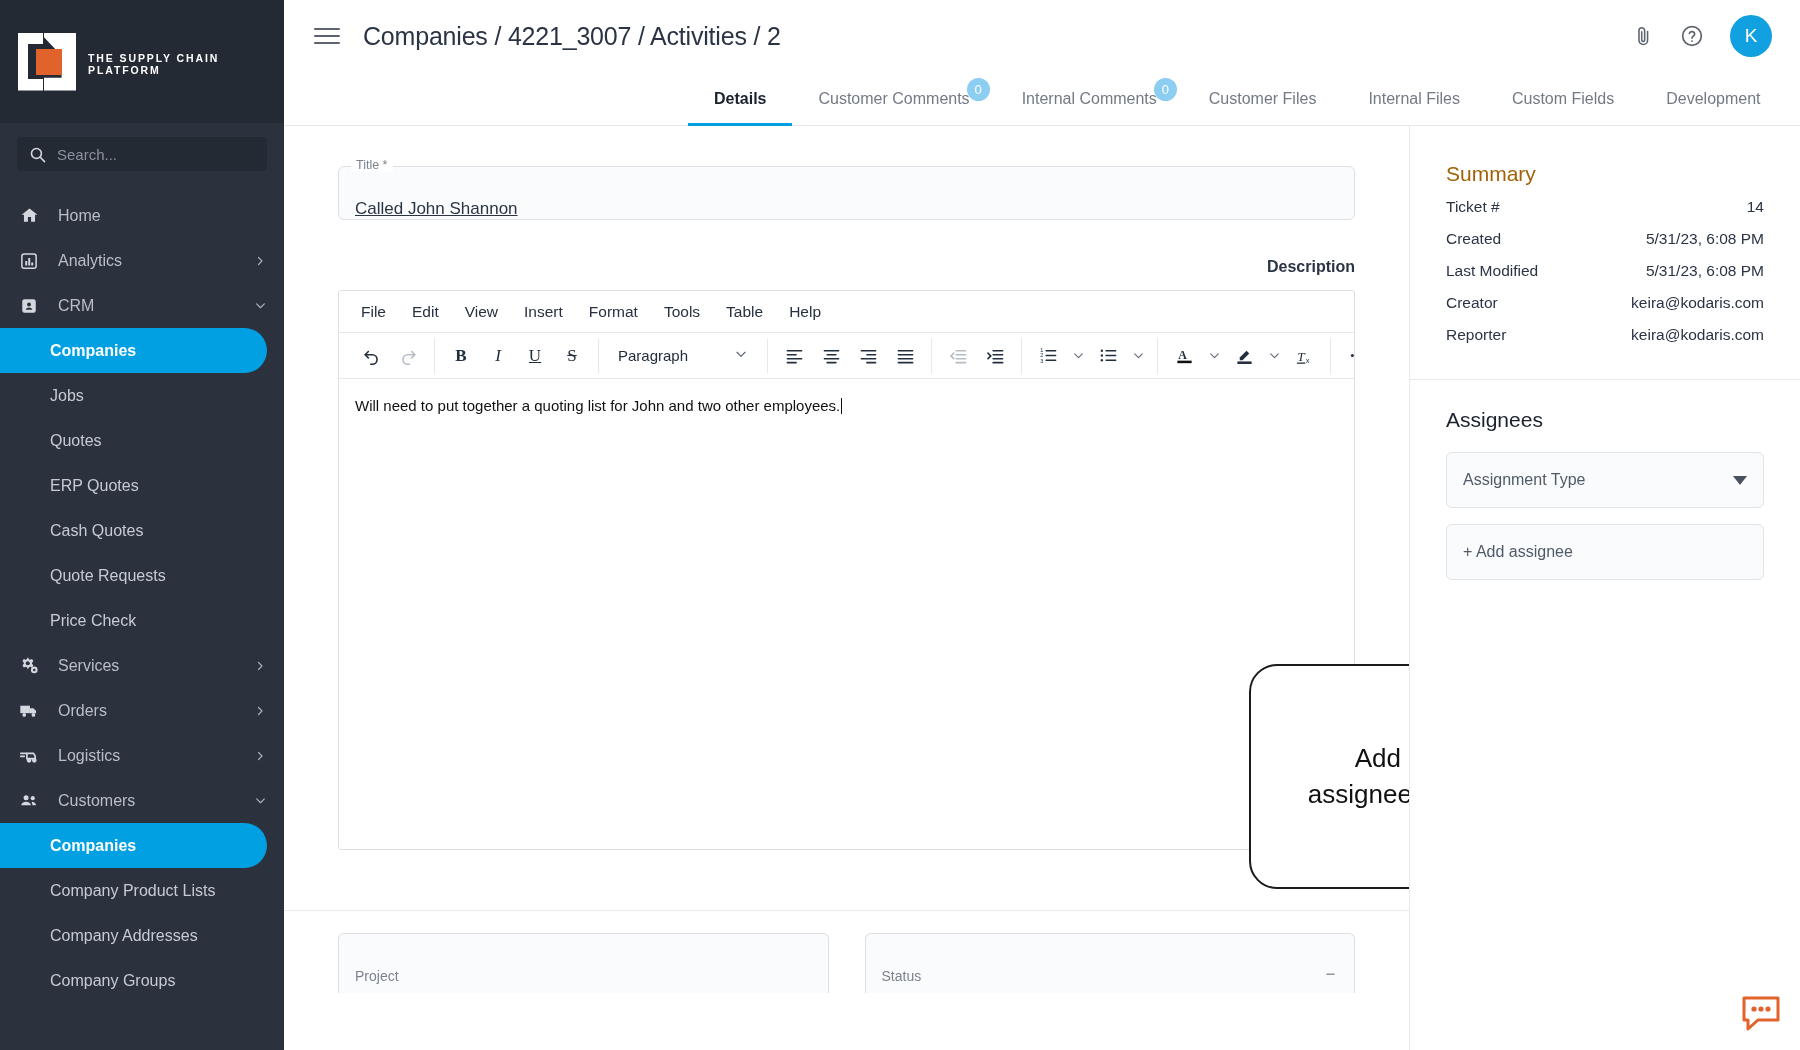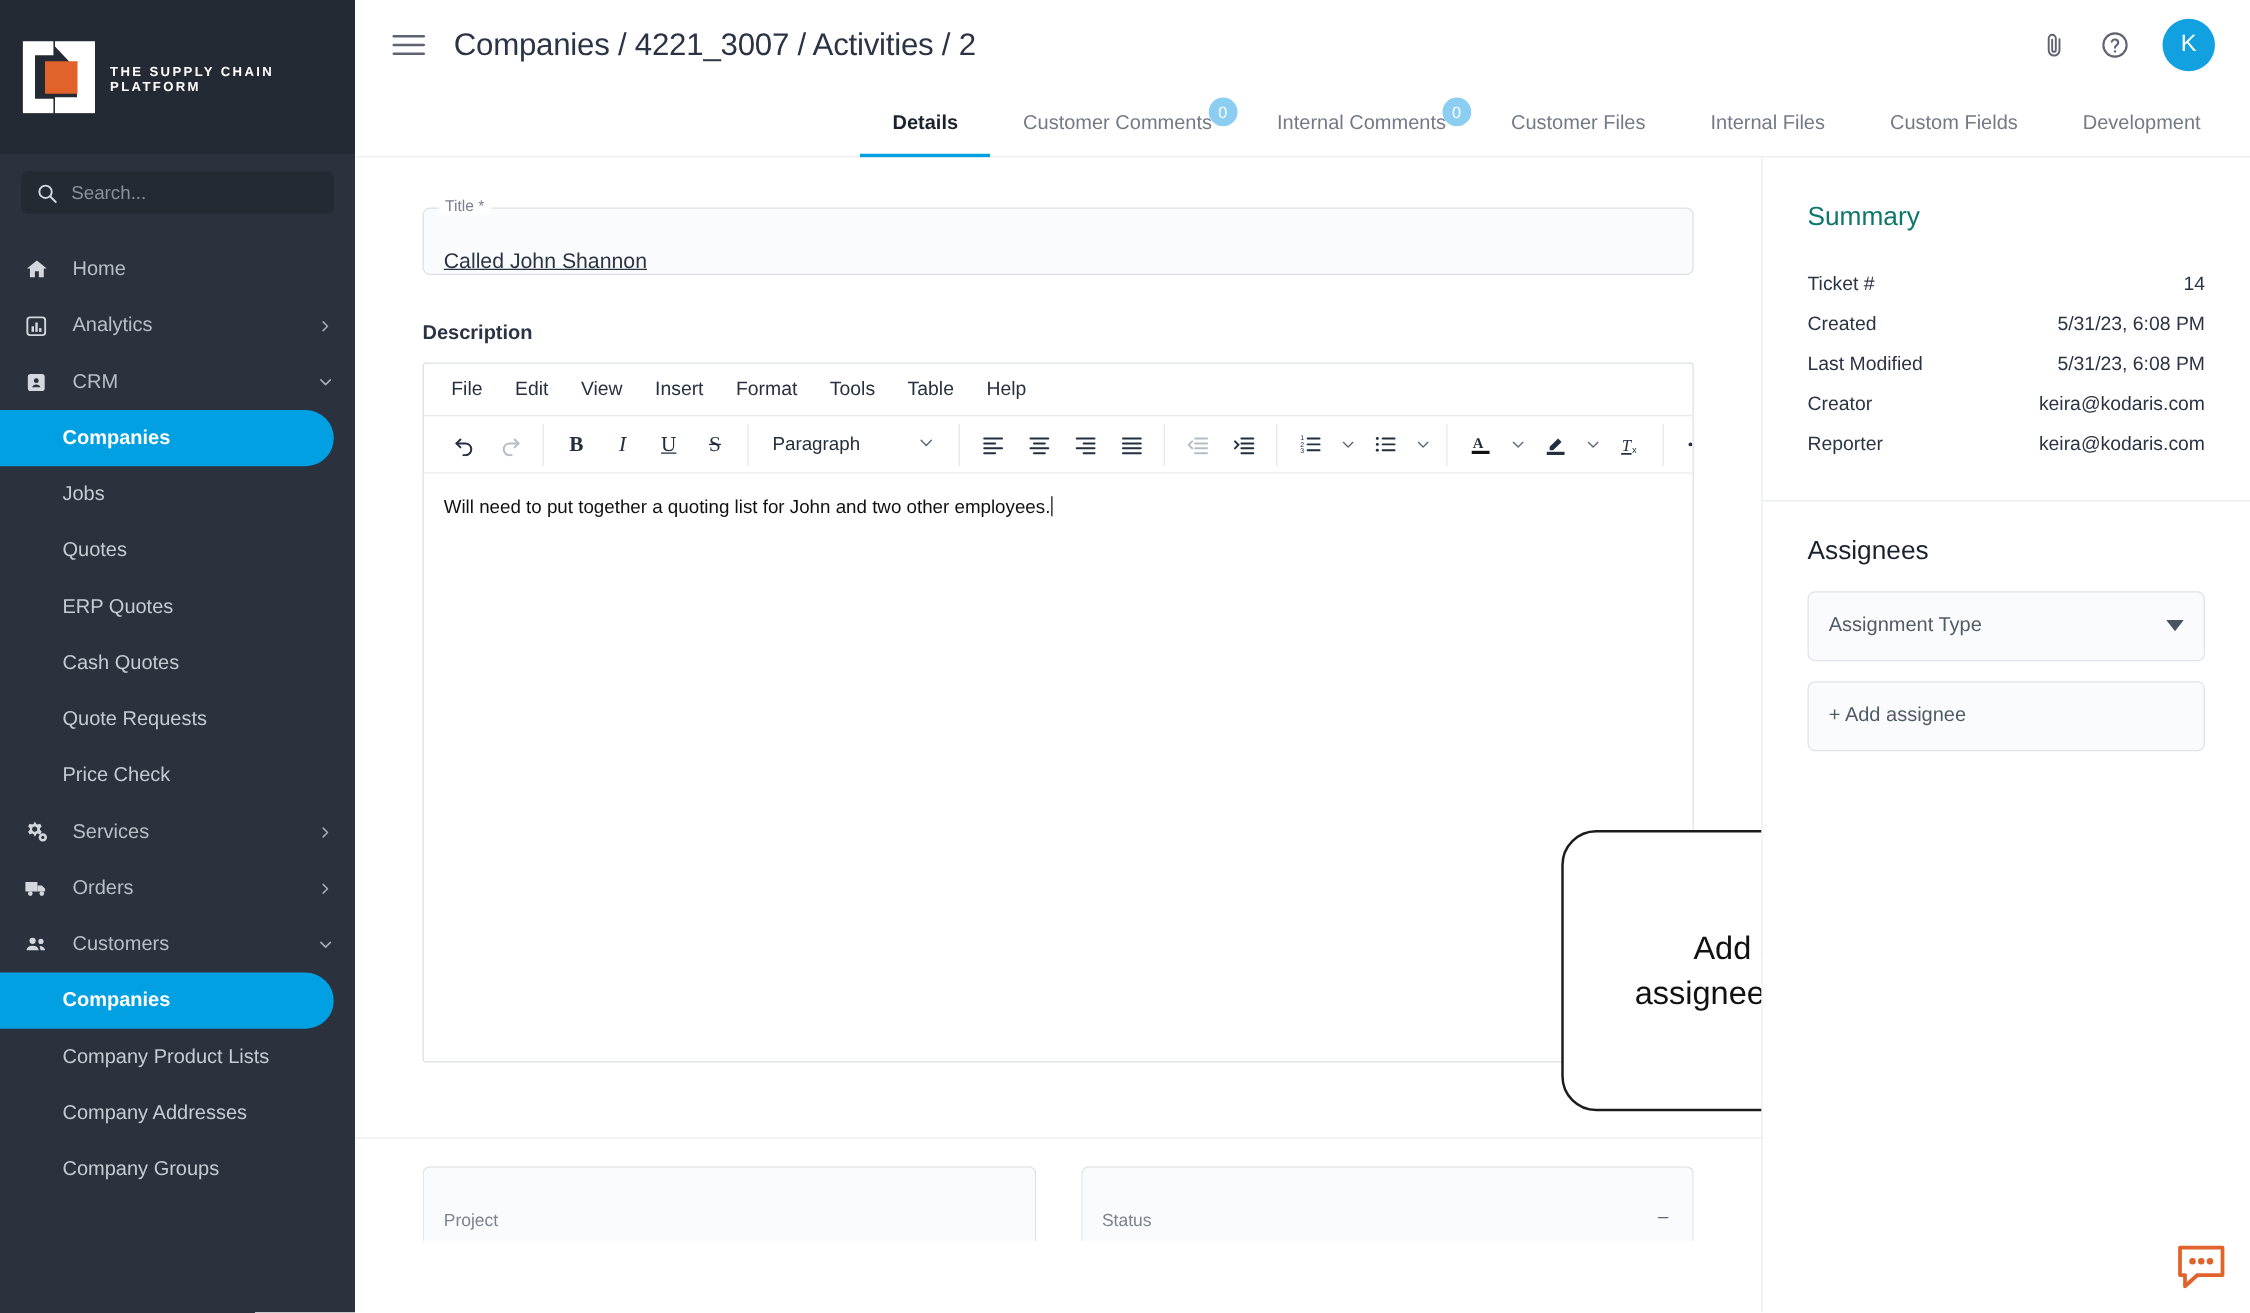--- a/index.html
+++ b/index.html
@@ -221,20 +221,21 @@
     line-height: 1;
   }
   .field-outline .value {
     font-size: 17px; color: #2b3445;
   }
   .section-label {
     margin-top: 38px;
     font-size: 16px;
     font-weight: 700;
     color: #2b3445;
+    text-align: right;
   }
 
   
   .editor {
     margin-top: 14px;
     border: 1px solid #dcdfe4;
     border-radius: 3px;
     background: #fff;
     overflow: hidden;
   }
@@ -353,23 +354,23 @@
 
   
   .right-col {
     width: 390px;
     flex: 0 0 390px;
     background: #fff;
     padding: 36px 36px 0 36px;
   }
   .panel-title {
     font-size: 21px;
-    color: #0f766e;
+    color: #a16207;
     font-weight: 400;
-    margin-bottom: 26px;
+    margin-bottom: 5px;
   }
   .sum-row {
     display: flex; justify-content: space-between;
     font-size: 15.5px;
     padding: 7px 0;
     color: #2b3445;
   }
   .sum-row .k { color: #2b3445; }
   .sum-row .v { color: #2b3445; }
   .panel-sep {
@@ -530,20 +531,36 @@
             </svg>
         </span>
         <span class="label">Orders</span>
         <span class="chev">
           <svg width="12" height="12" viewBox="0 0 24 24" fill="none" stroke="#a7adb8" stroke-width="2.4">
               <path d="M9 5l7 7-7 7" stroke-linecap="round" stroke-linejoin="round"></path>
             </svg>
         </span>
       </div>
 
+      <div class="nav-item">
+        <span class="ico">
+          <svg width="21" height="21" viewBox="0 0 24 24" fill="none" stroke="#d4d8de" stroke-width="1.9">
+              <path d="M2 13h4M2 9.5h6" stroke-linecap="round"></path>
+              <path d="M9 15.5h9.5v-3l-2-3H9z"></path>
+              <circle cx="11.5" cy="17.5" r="1.7" fill="#d4d8de"></circle>
+              <circle cx="17.5" cy="17.5" r="1.7" fill="#d4d8de"></circle>
+            </svg>
+        </span>
+        <span class="label">Logistics</span>
+        <span class="chev">
+          <svg width="12" height="12" viewBox="0 0 24 24" fill="none" stroke="#a7adb8" stroke-width="2.4">
+              <path d="M9 5l7 7-7 7" stroke-linecap="round" stroke-linejoin="round"></path>
+            </svg>
+        </span>
+      </div>
 
       <div class="nav-item">
         <span class="ico">
           <svg width="20" height="20" viewBox="0 0 24 24" fill="#d4d8de">
               <circle cx="8.5" cy="8" r="3"></circle>
               <circle cx="16.5" cy="8.6" r="2.5"></circle>
               <path d="M2.6 17c.4-2.8 2.8-4.2 5.9-4.2s5.5 1.4 5.9 4.2z"></path>
               <path d="M15.2 12.9c2.8.1 5 1.5 5.3 4.1h-4.3z"></path>
             </svg>
         </span>

